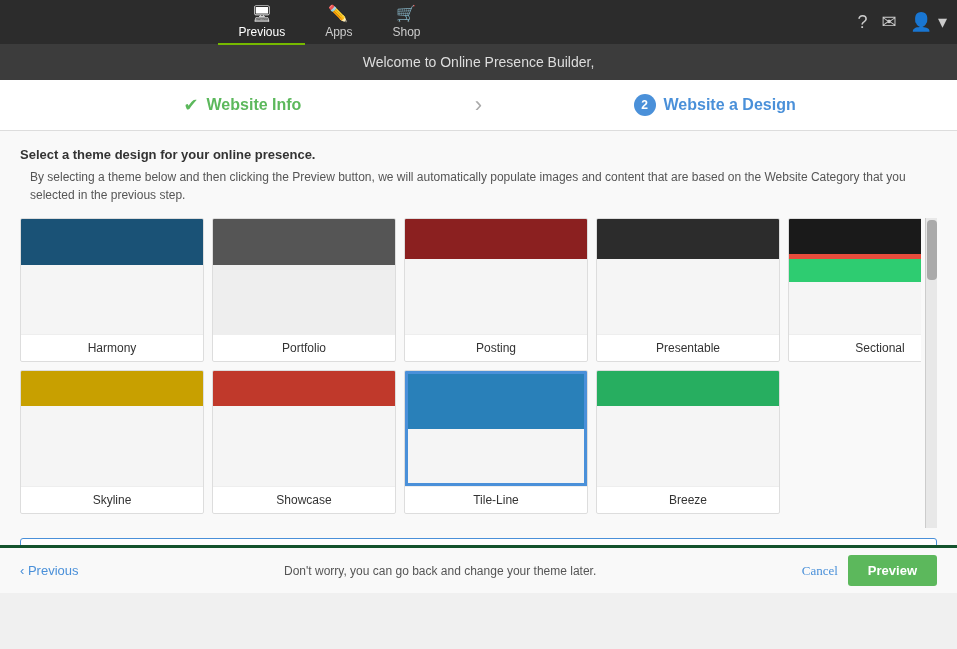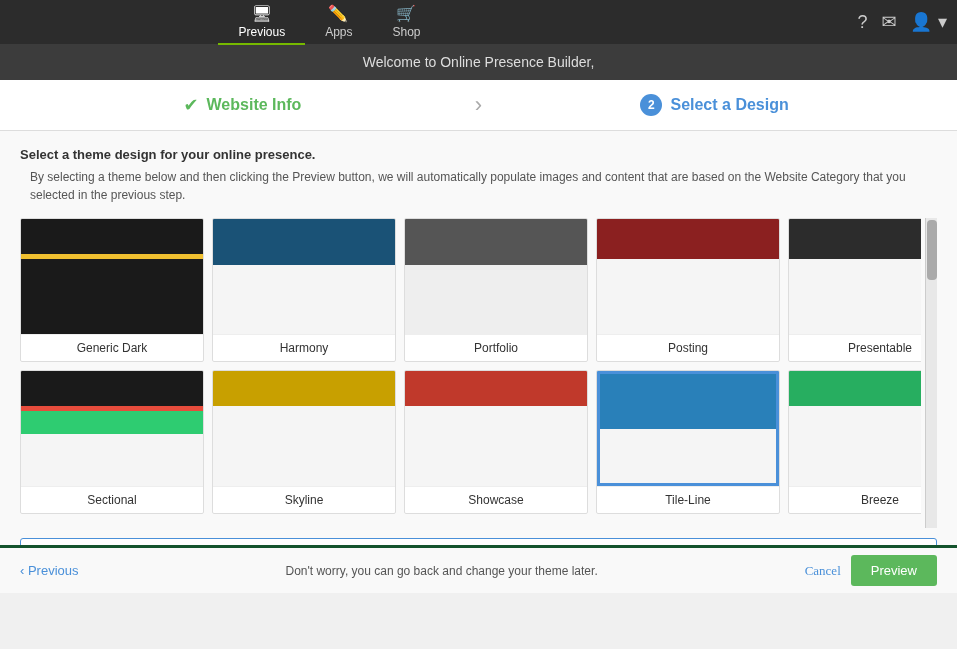--- a/index.html
+++ b/index.html
@@ -209,20 +209,21 @@
       font-family: Liberation Serif, serif;
     }
     .footer-preview {
       background: #5cb85c;
       color: #fff;
       border: none;
       border-radius: 3px;
       padding: 8px 20px;
       font-size: 13px;
       cursor: pointer;
+      font-weight: bold;
     }
 
     
     .mock-generic-dark { background: linear-gradient(180deg, #1a1a1a 30%, #f0c030 30%, #f0c030 35%, #1a1a1a 35%); width:100%; height:100%; }
     .mock-harmony { background: linear-gradient(180deg, #1a5276 40%, #f5f5f5 40%); width:100%; height:100%; position:relative; }
     .mock-portfolio { background: linear-gradient(180deg, #555 40%, #eee 40%); width:100%; height:100%; }
     .mock-posting { background: linear-gradient(180deg, #8B2020 35%, #f5f5f5 35%); width:100%; height:100%; }
     .mock-presentable { background: linear-gradient(180deg, #2c2c2c 35%, #f5f5f5 35%); width:100%; height:100%; }
     .mock-sectional { background: linear-gradient(180deg, #1a1a1a 30%, #e74c3c 30%, #e74c3c 35%, #2ecc71 35%, #2ecc71 55%, #f5f5f5 55%); width:100%; height:100%; }
     .mock-showcase { background: linear-gradient(180deg, #c0392b 30%, #f5f5f5 30%); width:100%; height:100%; }
@@ -260,40 +261,34 @@
 </div>
 
 <div class="wizard-steps">
   <div class="step">
     <span class="step-check">✔</span>
     <span class="step-label-done">Website Info</span>
   </div>
   <span class="step-divider">›</span>
   <div class="step">
     <span class="step-badge">2</span>
-    <span class="step-label-active">Select a Design</span>
+    <span class="step-label-active">Website a Design</span>
   </div>
 </div>
 
 <div class="main-content">
   <div class="instructions-title">Select a theme design for your online presence.</div>
   <div class="instructions-body">
     By selecting a theme below and then clicking the Preview button, we will automatically populate images and content that are based on the Website
     Category that you selected in the previous step.
   </div>
 
   <div class="theme-grid-wrapper">
     <div class="theme-grid" id="theme-grid">
 
-    <div class="theme-card">
-          <div class="theme-thumbnail">
-            <div class="mock-generic-dark"></div>
-          </div>
-          <div class="theme-name">Generic Dark</div>
-        </div>
         <div class="theme-card">
           <div class="theme-thumbnail">
             <div class="mock-harmony"></div>
           </div>
           <div class="theme-name">Harmony</div>
         </div>
         <div class="theme-card">
           <div class="theme-thumbnail">
             <div class="mock-portfolio"></div>
           </div>

